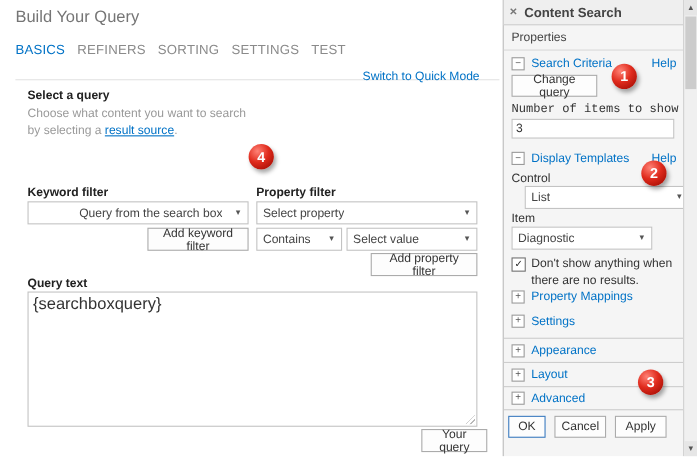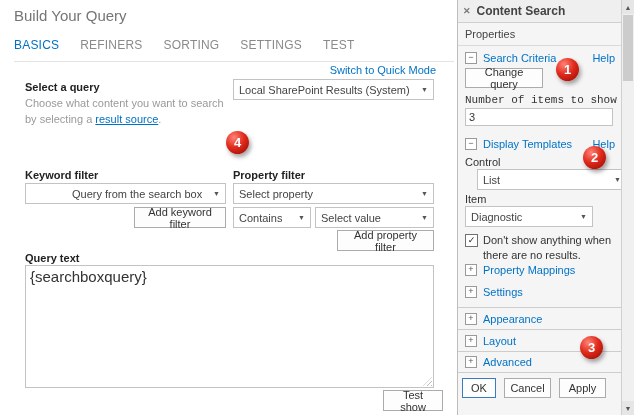--- a/index.html
+++ b/index.html
@@ -4,21 +4,21 @@
 <style>
   html,body{margin:0;padding:0;background:#fff;}
   .screen{position:relative;width:634px;height:415px;overflow:hidden;background:#fff;
           font-family:"Liberation Sans",sans-serif;font-size:11px;color:#333;}
   a{text-decoration:none;}
   .link{color:#0072c6;cursor:pointer;}
 
   
   .dlg-title{position:absolute;left:14px;top:7px;font-size:15px;color:#757575;}
   .tabs{position:absolute;left:14px;top:38px;width:440px;border-bottom:1px solid #e3e3e3;
-        padding-bottom:9px;display:flex;gap:21px;font-size:12px;color:#8a8a8a;}
+        padding-bottom:20px;display:flex;gap:11px;font-size:12px;color:#8a8a8a;}
   .tab{cursor:pointer;letter-spacing:.2px;}
   .tab.active{color:#0072c6;}
   .quickmode{position:absolute;right:198px;top:64px;font-size:11px;}
   .flabel{position:absolute;font-weight:bold;font-size:11px;color:#222;}
   .desc{position:absolute;left:25px;top:96px;width:212px;font-size:11px;color:#9a9a9a;line-height:1.45;}
   .dropdown{position:absolute;height:21px;background:#fff;border:1px solid #c3c3c3;font-size:11px;
             color:#444;display:flex;align-items:center;justify-content:space-between;
             padding:0 3px 0 5px;box-sizing:border-box;cursor:pointer;}
   .dd-arrow{font-size:7px;color:#555;padding:0 2px;flex:none;}
   .dd-text{white-space:nowrap;overflow:hidden;}
@@ -115,24 +115,20 @@
     <span class="tab">REFINERS</span>
     <span class="tab">SORTING</span>
     <span class="tab">SETTINGS</span>
     <span class="tab">TEST</span>
   </div>
 
   <a class="link quickmode">Switch to Quick Mode</a>
 
   <div class="flabel lbl-select">Select a query</div>
 
-  <div class="dropdown dd-query">
-    <span class="dd-text">Local SharePoint Results (System)</span>
-    <span class="dd-arrow">▼</span>
-  </div>
 
   <div class="desc">
     <span>Choose what content you want to search by selecting a </span><a class="link" style="text-decoration:underline;">result source</a><span>.</span>
   </div>
 
   <div class="flabel lbl-keyword">Keyword filter</div>
   <div class="flabel lbl-property">Property filter</div>
 
   <div class="dropdown dd-keyword">
     <span class="dd-text">Query from the search box</span>
@@ -155,21 +151,21 @@
     <span class="dd-text">Select value</span>
     <span class="dd-arrow">▼</span>
   </div>
 
   <button class="btn btn-addprop">Add property filter</button>
 
   <div class="flabel lbl-qtext">Query text</div>
   <textarea class="qtext" style="">{searchboxquery}</textarea>
   <div class="resize-grip"></div>
 
-  <button class="btn btn-test">Test show</button>
+  <button class="btn btn-test">Your query</button>
 
   <div class="pane">
 
     <div class="pane-header">
       <span class="close-x">✕</span>
       <span>Content Search</span>
     </div>
 
     <div class="props-label">Properties</div>
     <div class="pane-div"></div>

